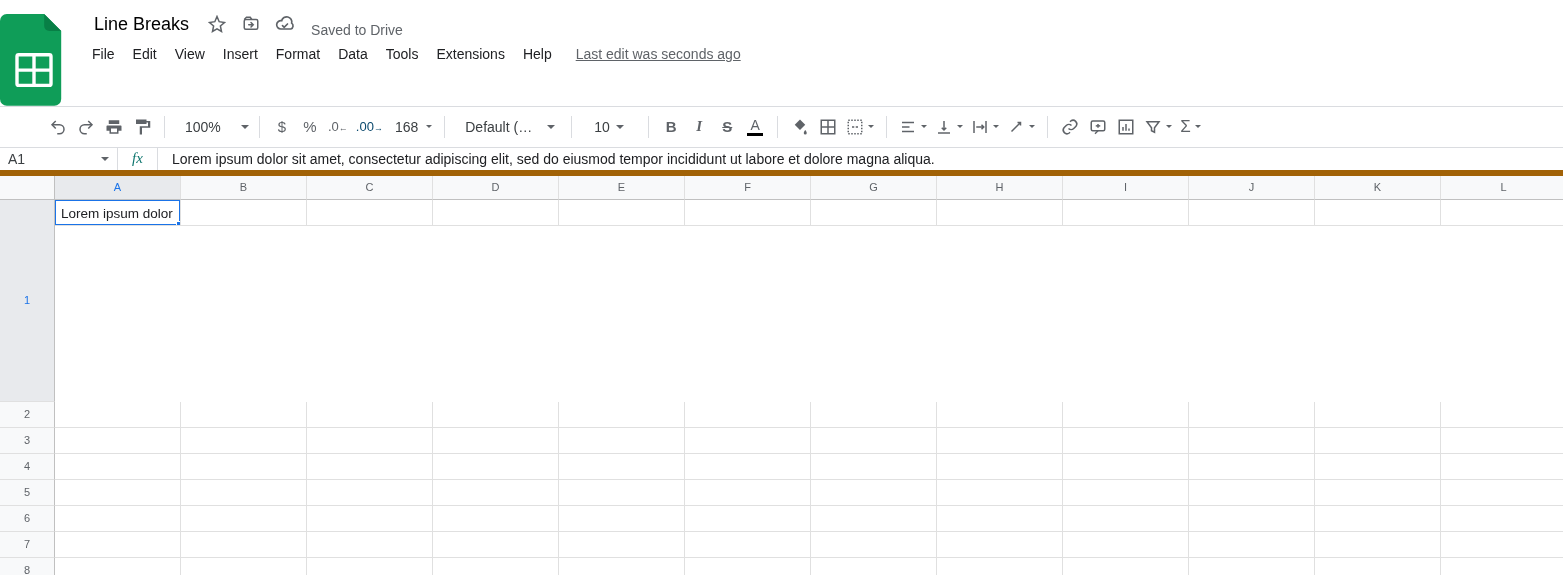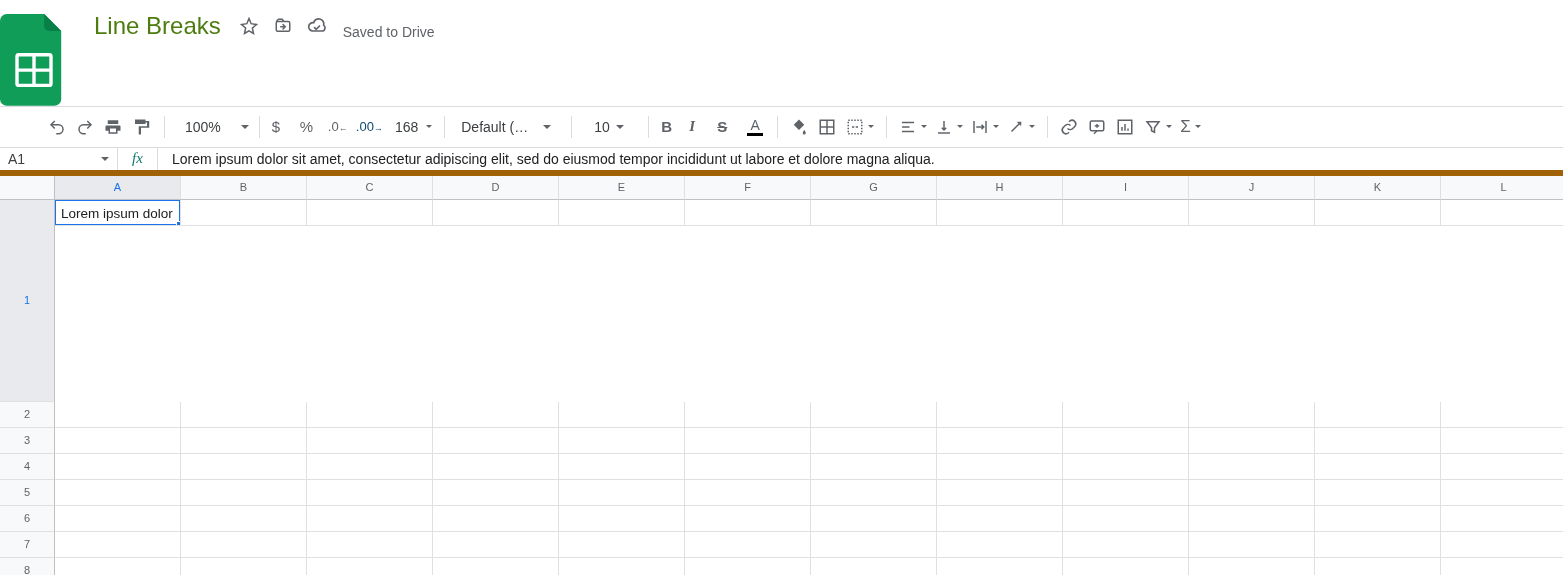--- a/index.html
+++ b/index.html
@@ -3,34 +3,34 @@
 <meta charset="utf-8">
 <style>
   * { box-sizing: border-box; margin: 0; padding: 0; }
   body { font-family: Arial, sans-serif; font-size: 13px; color: #202124; background: #fff; width: 1563px; user-select: none; }
   
   
   .header { display: flex; align-items: flex-start; padding: 6px 0 0 0; }
   .logo-wrap { width: 68px; display: flex; align-items: center; justify-content: center; padding-top: 8px; }
   .title-area { flex: 1; }
   .title-row { display: flex; align-items: center; gap: 10px; padding: 4px 0 2px 20px; }
-  .doc-title { font-size: 24px; color: #4d7c0f; padding: 2px 6px; border-radius: 3px; }
+  .doc-title { font-size: 18px; color: #000000; padding: 2px 6px; border-radius: 3px; }
   .icon-btn { width: 24px; height: 24px; display: flex; align-items: center; justify-content: center; color: #5f6368; cursor: pointer; border-radius: 4px; }
   .saved-txt { color: #5f6368; font-size: 14px; margin-left: 4px; margin-top: 12px; }
   
   
   .menu-bar { display: flex; align-items: center; gap: 2px; padding: 2px 0 6px 16px; }
   .menu-item { padding: 4px 8px; font-size: 14px; color: #202124; cursor: pointer; border-radius: 4px; }
   .last-edit { color: #5f6368; font-size: 14px; text-decoration: underline; cursor: pointer; margin-left: 14px; }
   
   .hr { border-top: 1px solid #dadce0; }
   
   
   .toolbar { display: flex; align-items: center; padding: 6px 0 6px 44px; gap: 0; }
-  .tb-btn { height: 28px; min-width: 28px; display: flex; align-items: center; color: #5f6368; cursor: pointer; border-radius: 2px; padding: 0 4px; }
+  .tb-btn { height: 28px; min-width: 28px; display: flex; align-items: center; justify-content: center; color: #5f6368; cursor: pointer; border-radius: 2px; padding: 0 4px; }
   .tb-sep { width: 1px; height: 22px; background: #dadce0; margin: 0 8px; }
   .tb-text { font-size: 14px; color: #3c4043; padding: 0 4px; }
   .tb-drop { display: flex; align-items: center; gap: 2px; }
   .zoom-box { display: flex; align-items: center; padding: 0 2px 0 8px; }
   .font-box { width: 110px; display:flex; align-items:center; }
   .font-box .tb-text { white-space: nowrap; overflow: hidden; text-overflow: ellipsis; width: 84px; }
   .size-box { width: 60px; display:flex; align-items:center; justify-content:flex-start; }
   .caret { width:0; height:0; border-left:4px solid transparent; border-right:4px solid transparent; border-top:4px solid #5f6368; }
   .small-caret { width:0; height:0; border-left:3px solid transparent; border-right:3px solid transparent; border-top:3px solid #5f6368; margin-left:2px;}
   .text-color-btn { position:relative; display:flex; flex-direction:column; align-items:center; justify-content:center; }
@@ -87,20 +87,32 @@
           </svg>
       </span>
       <span class="icon-btn">
         <svg width="20" height="18" viewBox="0 0 24 20" fill="none" stroke="#5f6368" stroke-width="2">
             <path d="M7 16a5 5 0 1 1 1-9.9A6 6 0 0 1 20 9a4 4 0 0 1-1 7H7z"></path>
             <path d="M9 12l2 2 4-4" stroke-linecap="round"></path>
           </svg>
       </span>
       <span class="saved-txt">Saved to Drive</span>
     </div>
+    <div class="menu-bar">
+      <span class="menu-item">File</span>
+      <span class="menu-item">Edit</span>
+      <span class="menu-item">View</span>
+      <span class="menu-item">Insert</span>
+      <span class="menu-item">Format</span>
+      <span class="menu-item">Data</span>
+      <span class="menu-item">Tools</span>
+      <span class="menu-item">Extensions</span>
+      <span class="menu-item">Help</span>
+      <span class="last-edit">Last edit was seconds ago</span>
+    </div>
   </div>
 </div>
 
 <div class="hr"></div>
 
 <div class="toolbar">
   <span class="tb-btn">
       <svg width="18" height="18" viewBox="0 0 24 24" fill="none" stroke="#5f6368" stroke-width="2">
         <path d="M9 14L4 9l5-5"></path>
         <path d="M4 9h10a6 6 0 0 1 0 12h-3"></path>

